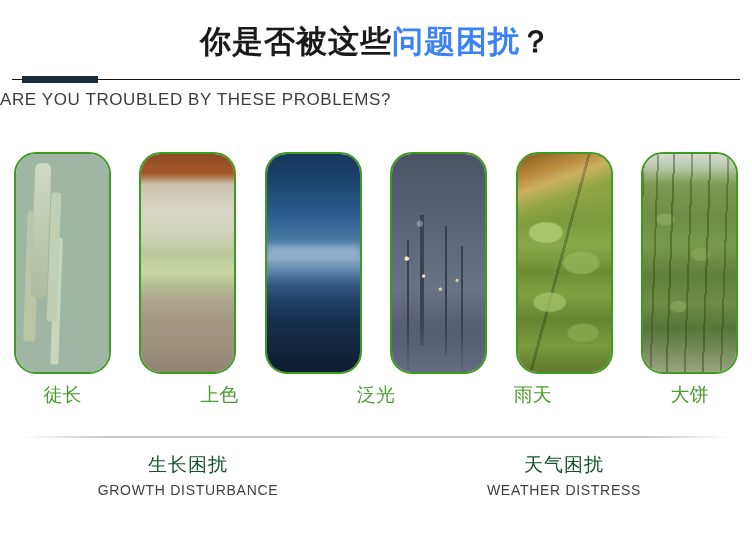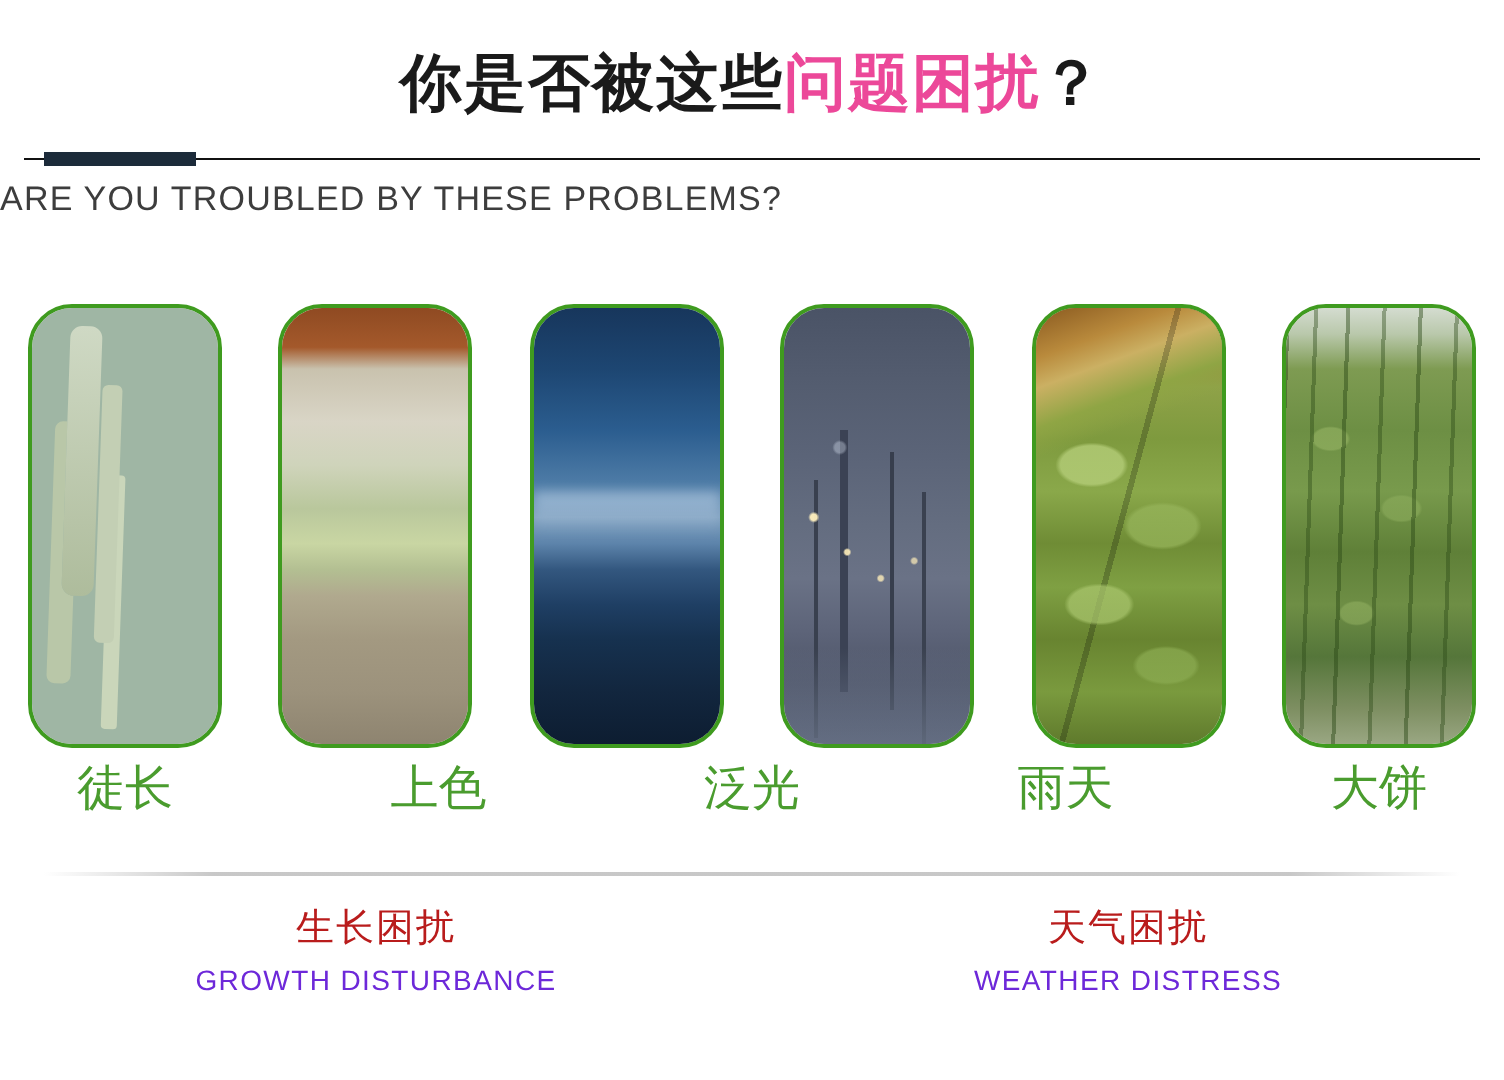--- a/index.html
+++ b/index.html
@@ -32,21 +32,21 @@
     left: 0; top: 22px;
     width: 752px;
     text-align: center;
     font-size: 31px;
     line-height: 40px;
     font-weight: bold;
     letter-spacing: 1px;
     color: #1a1a1a;
     white-space: nowrap;
   }
-  .title .hl { color: #ec4899; }
+  .title .hl { color: #3b82f6; }
   .title .qm { color: #1a1a1a; font-weight: bold; }
 
   .rule-wrap {
     position: absolute;
     left: 12px; top: 76px;
     width: 728px;
     height: 7px;
   }
   .rule-thin {
     position: absolute;
@@ -258,21 +258,21 @@
     position: absolute;
     left: 14px; top: 382px;
     width: 724px;
     height: 28px;
     display: flex;
     justify-content: space-between;
   }
   .caption {
     width: 97px;
     text-align: center;
-    font-size: 24px;
+    font-size: 19px;
     line-height: 26px;
     color: #4a9c2e;
     font-weight: normal;
     white-space: nowrap;
   }
 
   
   .divider {
     position: absolute;
     left: 22px; top: 436px;
@@ -292,29 +292,29 @@
     height: 62px;
     display: flex;
   }
   .group {
     flex: 1 1 0;
     text-align: center;
   }
   .group-cn {
     font-size: 19px;
     line-height: 26px;
-    color: #b91c1c;
+    color: #14532d;
     letter-spacing: 1px;
     white-space: nowrap;
   }
   .group-en {
     margin-top: 3px;
     font-size: 14px;
     line-height: 19px;
-    color: #6d28d9;
+    color: #404040;
     letter-spacing: 0.7px;
     white-space: nowrap;
   }
 </style>
 </head>
 <body>
 
 <div class="page">
 
   <div class="header">

